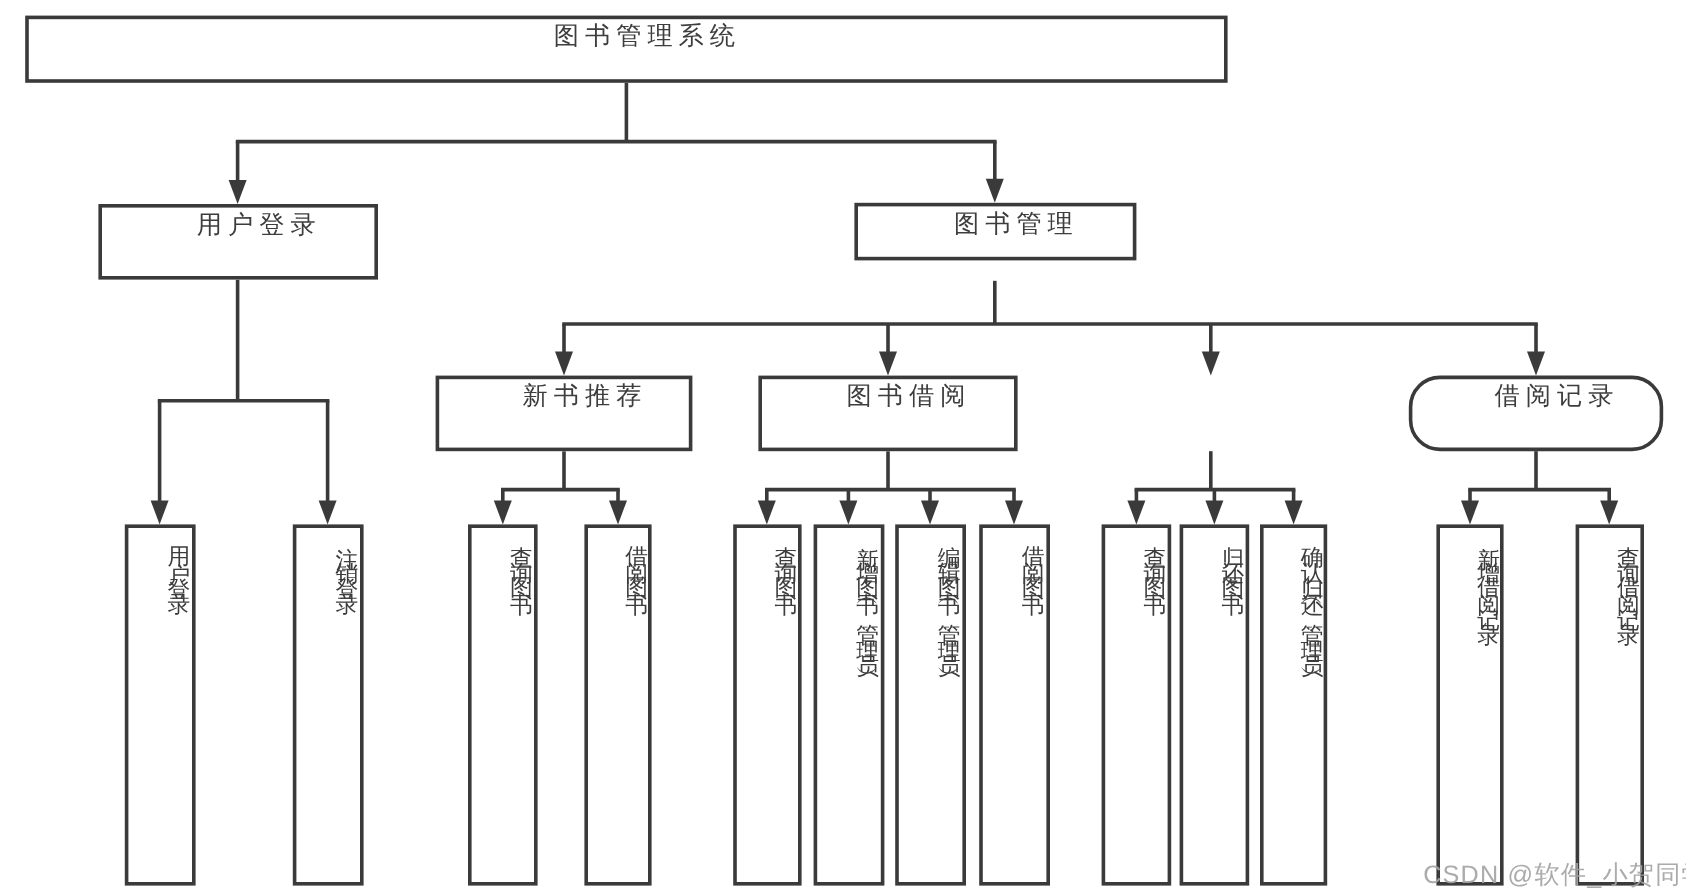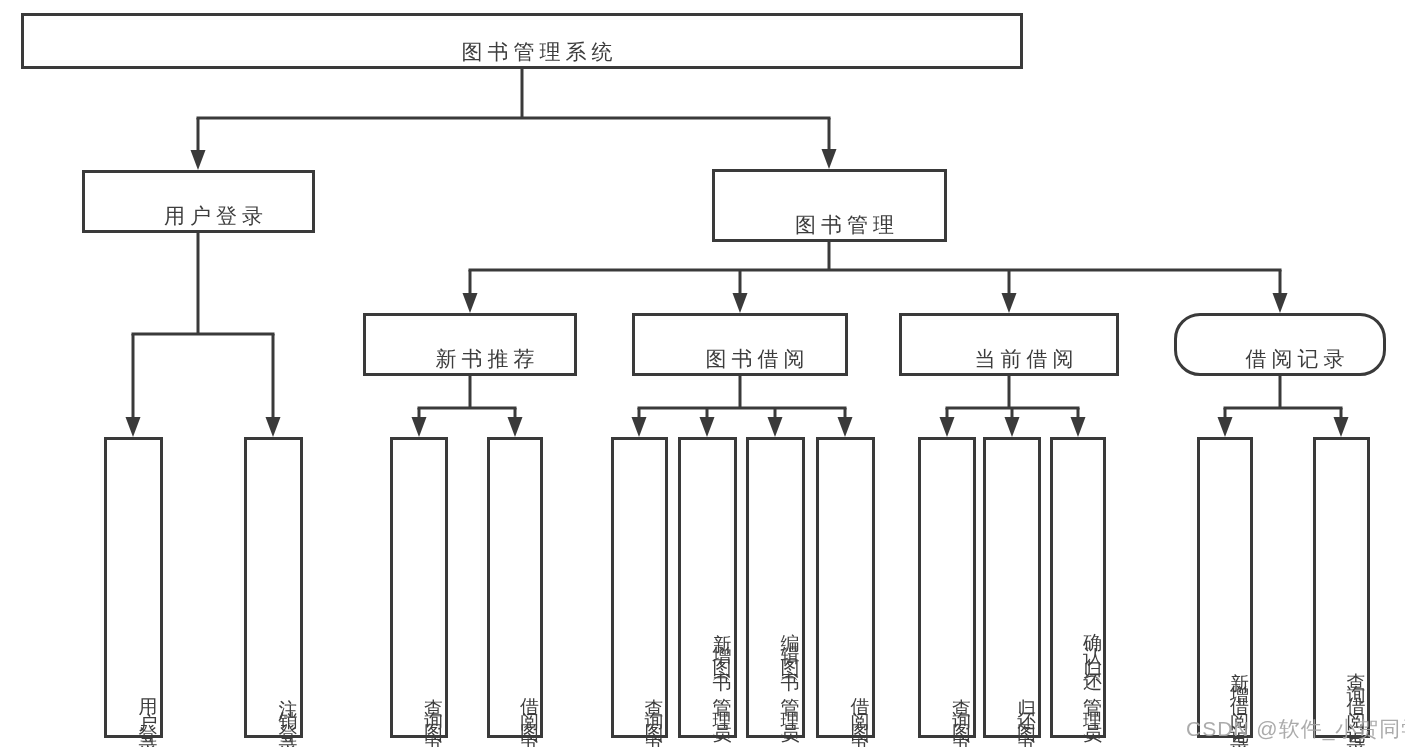--- a/index.html
+++ b/index.html
@@ -19,21 +19,21 @@
     width: 1405px; height: 747px;
     pointer-events: none;
   }
 
   .node {
     position: absolute;
     box-sizing: border-box;
     border: 3px solid #3a3a3a;
     background: #ffffff;
     display: flex;
-    align-items: flex-end;
+    align-items: flex-start;
     justify-content: center;
     color: #3d3d3d;
     padding-left: 30px;
   }
 
   .node.h span {
     font-size: 21px;
     letter-spacing: 5px;
     white-space: nowrap;
     text-indent: 5px; 
@@ -119,32 +119,29 @@
       <polygon points="1333.5,417 1348.5,417 1341,437" fill="#3a3a3a" stroke="none"></polygon>
     </svg>
 
   <div class="node h" style="left:21px; top:13px; width:1002px; height:56px;">
     <span>图书管理系统</span>
   </div>
 
   <div class="node h" style="left:82px; top:170px; width:233px; height:63px;">
     <span>用户登录</span>
   </div>
-  <div class="node h" style="left:712px; top:169px; width:235px; height:73px;">
+  <div class="node h" style="left:712px; top:169px; width:235px; height:48px;">
     <span>图书管理</span>
   </div>
 
   <div class="node h" style="left:632px; top:313px; width:216px; height:63px;">
     <span>图书借阅</span>
   </div>
   <div class="node h" style="left:363px; top:313px; width:214px; height:63px;">
     <span>新书推荐</span>
-  </div>
-  <div class="node h" style="left:899px; top:313px; width:220px; height:63px;">
-    <span>当前借阅</span>
   </div>
   <div class="node h" style="left:1174px; top:313px; width:212px; height:63px;border-radius:26px;">
     <span>借阅记录</span>
   </div>
 
   <div class="node v" style="left:104px; top:437px; width:59px; height:301px;">
     <span>用户登录</span>
   </div>
   <div class="node v" style="left:244px; top:437px; width:59px; height:301px;">
     <span>注销登录</span>

